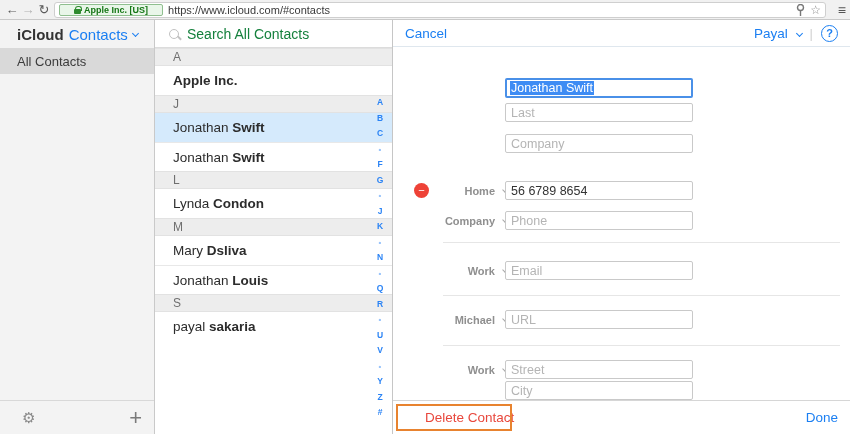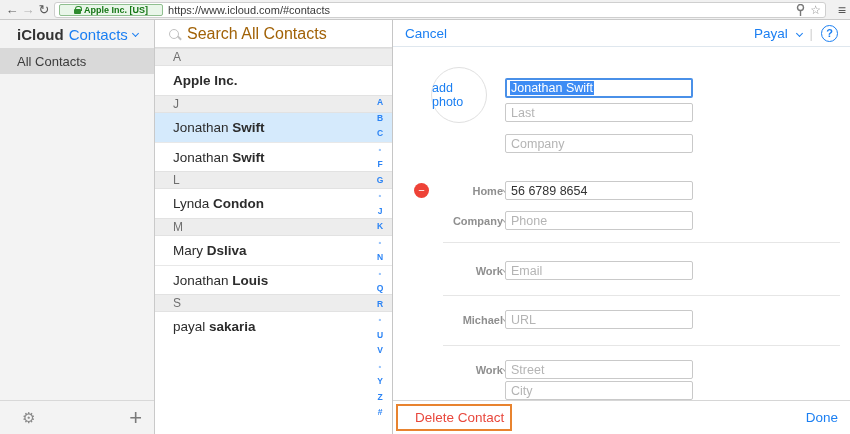--- a/index.html
+++ b/index.html
@@ -52,21 +52,21 @@
   .gear-ic { font-size:15px; color:#8a8a8a; cursor:pointer; }
   .plus-ic { font-size:22px; font-weight:200; color:#7a7a7a; cursor:pointer; line-height:20px; }
 
   
   .search-row { height:28px; border-bottom:1px solid #dcdcdc; display:flex;
     align-items:center; padding-left:14px; background:#fff; }
   .mag { width:10px; height:10px; border:1.5px solid #c2c2c2; border-radius:50%;
     position:relative; flex:none; }
   .mag:after { content:""; position:absolute; width:5px; height:1.5px; background:#c2c2c2;
     transform:rotate(45deg); right:-4px; bottom:-1px; }
-  .search-ph { color:#a16207; font-size:16px; margin-left:8px; }
+  .search-ph { color:#15803d; font-size:14px; margin-left:8px; }
   .sec-head { height:18px; background:#ededed; border-top:1px solid #e2e2e2;
     border-bottom:1px solid #e2e2e2; color:#6f6f6f; font-size:12px;
     display:flex; align-items:center; padding-left:18px; }
   .c-row { height:29px; display:flex; align-items:center; padding-left:18px;
     font-size:13.5px; color:#2c2c2c; cursor:pointer; background:#fff; }
   .c-row .ln { font-weight:bold; }
   .c-row.sep { border-top:1px solid #e8e8e8; }
   .c-row.selected { background:#d5eafc; border-color:transparent; }
   .alpha-strip { position:absolute; top:75px; right:5px; width:14px;
     display:flex; flex-direction:column; align-items:center; }
@@ -87,31 +87,31 @@
     justify-content:center; color:#1b7ff2; font-size:12.5px; cursor:pointer; background:#fff; }
   .fld { position:absolute; left:112px; width:188px; height:19px;
     border:1px solid #c9c9c9; border-radius:2px; font-size:12.5px; color:#333;
     padding:0 5px; font-family:"Liberation Sans", sans-serif; background:#fff; }
   .fld::placeholder { color:#b4b4b4; opacity:1; }
   .fake-input { position:absolute; left:112px; width:188px; height:20px;
     border:2px solid #4a90e8; border-radius:2px; background:#fff;
     display:flex; align-items:center; padding:0 3px; }
   .sel-text { background:#3e8cf4; color:#fff; font-size:12.5px; padding:0 1px; white-space:nowrap; }
   .f-label { position:absolute; left:8px; width:106px; height:19px; display:flex;
-    align-items:center; justify-content:flex-end; gap:0; color:#8f8f8f;
+    align-items:center; justify-content:flex-end; gap:8px; color:#8f8f8f;
     font-size:11px; font-weight:bold; }
   .f-label .chev { margin:0 0 1px 0; border-color:#a8a8a8; width:4px; height:4px; }
   .minus-btn { position:absolute; left:21px; top:163px; width:15px; height:15px;
     background:#ee4237; border-radius:50%; color:#fff; display:flex; align-items:center;
     justify-content:center; font-size:11px; line-height:15px; cursor:pointer; }
   .form-div { position:absolute; left:50px; right:10px; height:1px; background:#e6e6e6; }
   .ed-foot { position:absolute; left:0; bottom:0; width:100%; height:34px;
     border-top:1px solid #d6d6d6; display:flex; align-items:center;
     justify-content:space-between; padding:0 12px; background:#fff; }
-  .del-link { color:#e8473c; font-size:13.5px; cursor:pointer; margin-left:10px; }
+  .del-link { color:#e8473c; font-size:13.5px; cursor:pointer; margin-left:20px; }
   .annotation { position:absolute; left:3px; top:384px; width:116px; height:27px;
     border:2px solid #e8832f; pointer-events:none; }
 </style>
 </head>
 <body>
 
 <div class="browser-bar">
   <span class="nav-ic back">←</span>
   <span class="nav-ic fwd">→</span>
   <span class="nav-ic">↻</span>
@@ -228,23 +228,20 @@
       <span class="ed-head-right">
         <span class="blue-link">
           <span>Payal</span>
           <span class="chev" style="color:#1b7ff2"></span>
         </span>
         <span class="vsep">|</span>
         <span class="help-circle">?</span>
       </span>
     </div>
 
-    <div class="photo-circle">
-      <span>add photo</span>
-    </div>
 
     <div class="fake-input" style="top:58px">
       <span class="sel-text">Jonathan Swift</span>
     </div>
     <input class="fld" style="top: 83px;" placeholder="Last">
     <input class="fld" style="top: 114px;" placeholder="Company">
 
     <div class="minus-btn">
       <span>−</span>
     </div>

